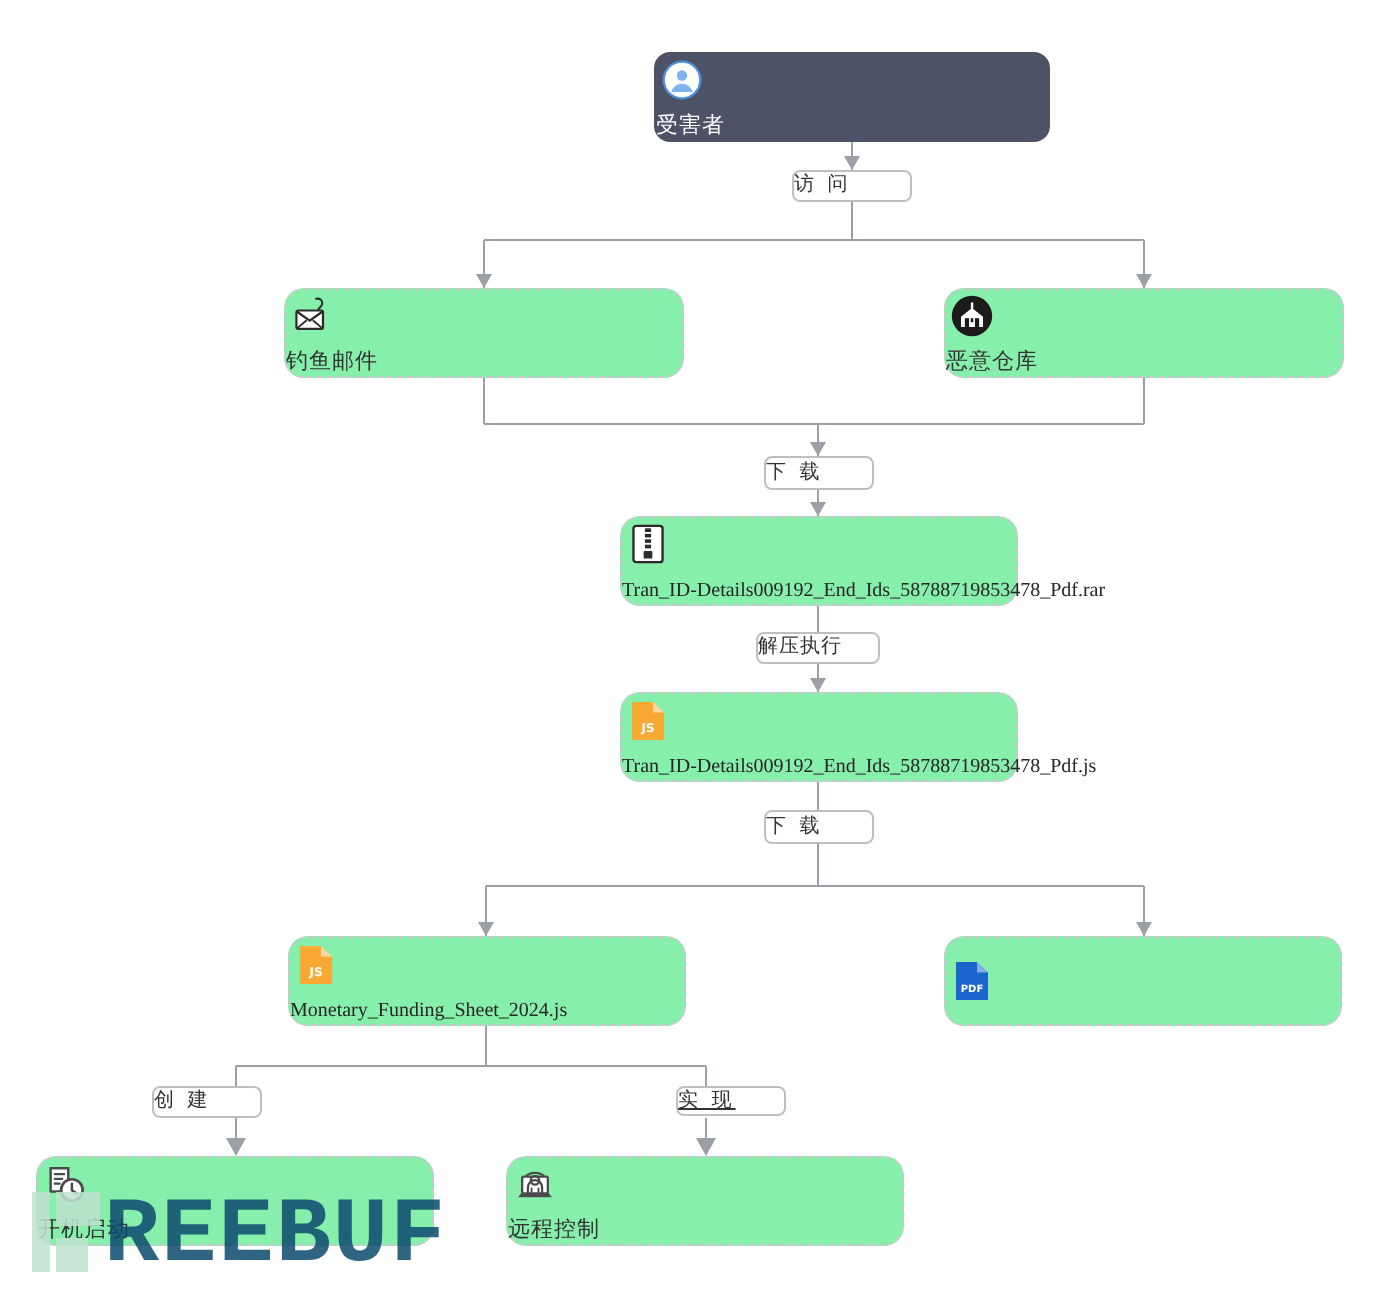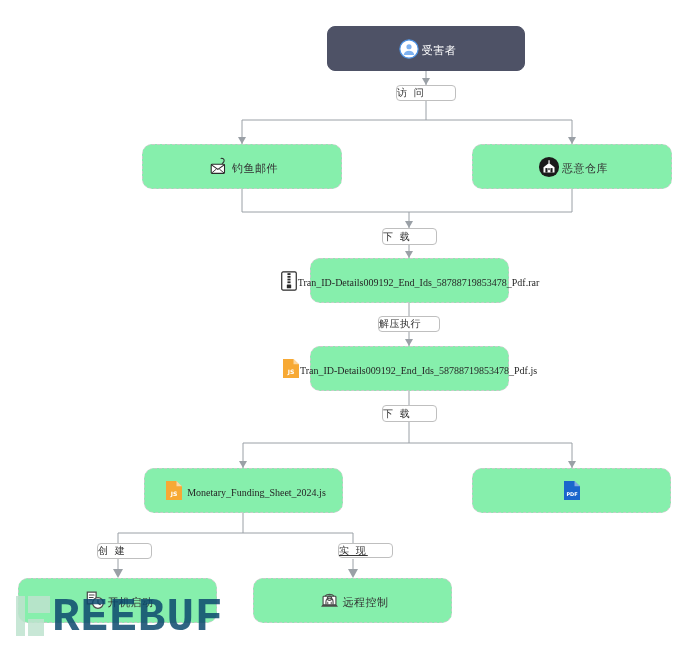--- a/index.html
+++ b/index.html
@@ -25,22 +25,22 @@
     width: 690px;
     height: 652px;
     pointer-events: none;
   }
 
   
   .node {
     position: absolute;
     box-sizing: border-box;
     display: flex;
-    flex-direction: row;
-    align-items: center;
+    flex-direction: column;
+    align-items: flex-start;
     justify-content: center;
   }
   .node-root {
     background: #4e5266;
     border-radius: 8px;
     color: #ffffff;
     border: 1px solid #4e5266;
   }
   .node-dashed {
     background: #86efac;
@@ -275,21 +275,21 @@
   <div class="node node-dashed" style="left:472px; top:468px; width:199px; height:45px;">
     <span class="icon-wrap">
       <svg width="18" height="21" viewBox="0 0 18 21">
         <path d="M1 1h10.5L17 6.3V20H1z" fill="#1a66cc"></path>
         <path d="M11.5 1L17 6.3h-5.5z" fill="#ffffff" opacity=".45"></path>
         <text x="9" y="16" font-size="5" fill="#ffffff" font-family="DejaVu Sans, sans-serif" text-anchor="middle" font-weight="bold">PDF</text>
       </svg>
     </span>
   </div>
 
-  <div class="edge-label" style="left:97px; top:543px; width:55px; height:16px;">
+  <div class="edge-label" style="left:76px; top:543px; width:55px; height:16px;">
     <span>创 建</span>
   </div>
 
   <div class="edge-label" style="left:338px; top:543px; width:55px; height:15px;text-decoration:underline;">
     <span>实 现</span>
   </div>
 
   <div class="node node-dashed" style="left:18px; top:578px; width:199px; height:45px;">
     <span class="icon-wrap">
       <svg width="23" height="23" viewBox="0 0 24 24">

